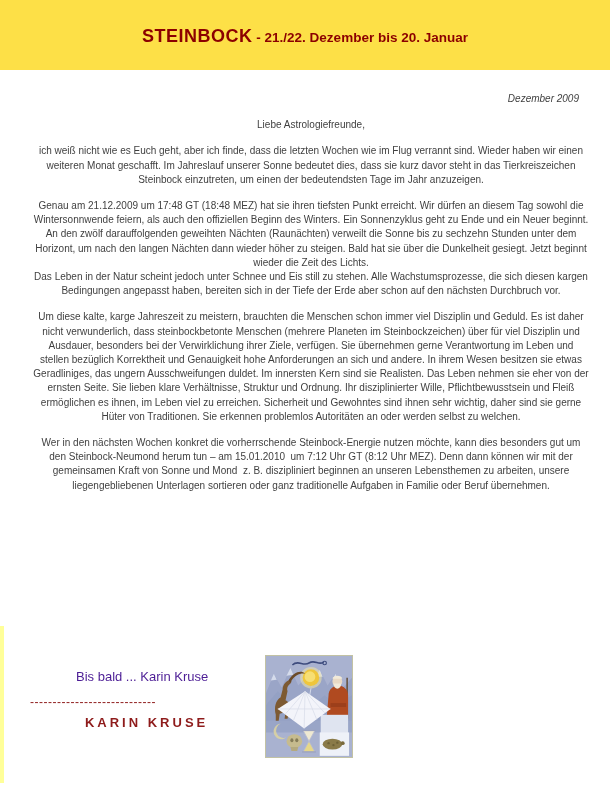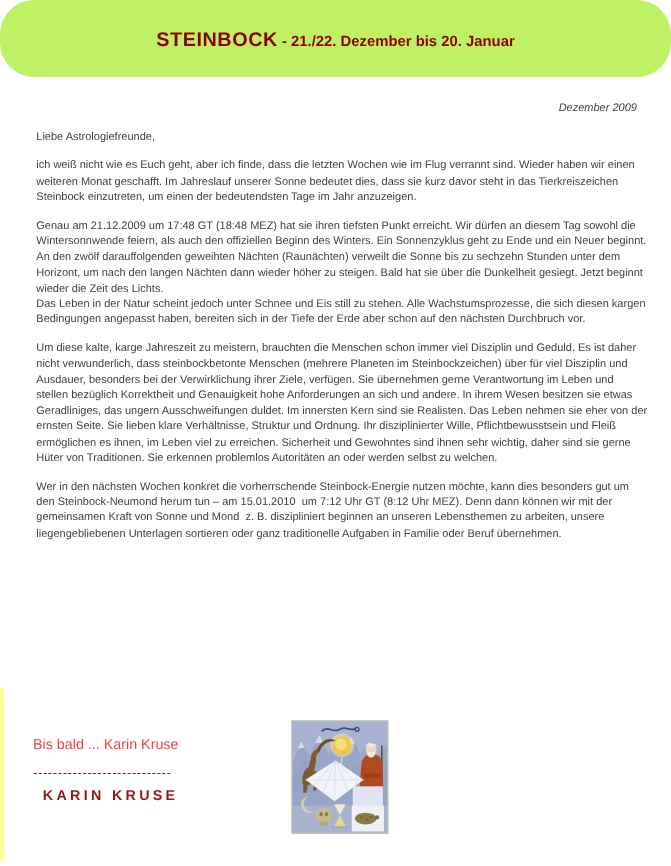--- a/index.html
+++ b/index.html
@@ -18,26 +18,26 @@
   .title-main { font-size:18px; font-weight:bold; letter-spacing:0.5px; }
   .title-sub  { font-size:13.5px; font-weight:bold; }
 
   
   .letter {
     position:absolute; top:70px; left:0; width:610px;
     padding:22px 21px 0 33px;
     font-size:10px; line-height:14.2px;
   }
   .date { text-align:right; font-style:italic; margin:0 10px 12px 0; }
-  .para { white-space:pre-wrap; max-width:556px; margin-bottom:12px; }
+  .para { white-space:pre-wrap; max-width:556px; margin-bottom:12px;text-align:center; }
   .para b { font-weight:normal; }
 
   
   .bottom-block { position:absolute; left:30px; top:670px; z-index:1; }
-  .closing { font-size:13px; line-height:14px; color:#ef4444; }
+  .closing { font-size:13px; line-height:14px; color:#4c1d95;margin-left:46px; }
   .sig-divider {
     margin-top:15px; font-size:12px; line-height:7px;
     letter-spacing:0.5px; color:#8e1b1b;
   }
   .sig-name {
     margin-top:9px; font-size:13px; line-height:15px; font-weight:bold;
     letter-spacing:3px; color:#8e1b1b;text-align:right;
   }
   .sig-role { margin-top:3px; font-size:11.5px; line-height:13px; font-weight:bold; color:#8e1b1b; }
   .sig-org  { margin-top:1px; font-size:11.5px; line-height:13px; color:#5c5c5c; }
@@ -53,21 +53,21 @@
     position:absolute; left:265px; top:655px; width:88px; height:103px;
     border:1px solid #c2c2a4; z-index:2; background:#a9b2d0;
   }
   .painting svg { display:block; width:100%; height:100%; }
 </style>
 </head>
 <body>
 
 <div class="page">
 
-  <header class="band" style="background: #bef264; border-radius: 31px;">
+  <header class="band" style="background: #fde047;">
     <div class="band-title" style="color: rgb(139, 0, 0);"><span class="title-main">STEINBOCK</span><span class="title-sub"> - 21./22. Dezember bis 20. Januar</span></div>
   </header>
 
   <main class="letter">
     <div class="date">Dezember 2009</div>
     <div class="letter-body">
         <div class="para"><span>Liebe Astrologiefreunde,</span></div>
         <div class="para"><span>ich weiß nicht wie es Euch geht, aber ich finde, dass die letzten Wochen wie im Flug verrannt sind. Wieder haben wir einen weiteren Monat geschafft. Im Jahreslauf unserer Sonne bedeutet dies, dass sie kurz davor steht in das Tierkreiszeichen Steinbock einzutreten, um einen der bedeutendsten Tage im Jahr anzuzeigen.</span></div>
         <div class="para"><span>Genau am 21.12.2009 um 17:48 GT (18:48 MEZ) hat sie ihren tiefsten Punkt erreicht. Wir dürfen an diesem Tag sowohl die </span><b>Wintersonnwende</b><span> feiern, als auch den </span><b>offiziellen Beginn des Winters</b><span>. Ein Sonnenzyklus geht zu Ende und ein Neuer beginnt. An den zwölf darauffolgenden geweihten Nächten (Raunächten) verweilt die Sonne bis zu sechzehn Stunden unter dem Horizont, um nach den langen Nächten dann wieder höher zu steigen. Bald hat sie über die Dunkelheit gesiegt. Jetzt beginnt wieder die Zeit des Lichts.
 Das Leben in der Natur scheint jedoch unter Schnee und Eis still zu stehen. Alle Wachstumsprozesse, die sich diesen kargen Bedingungen angepasst haben, bereiten sich in der Tiefe der Erde aber schon auf den nächsten Durchbruch vor.</span></div>

